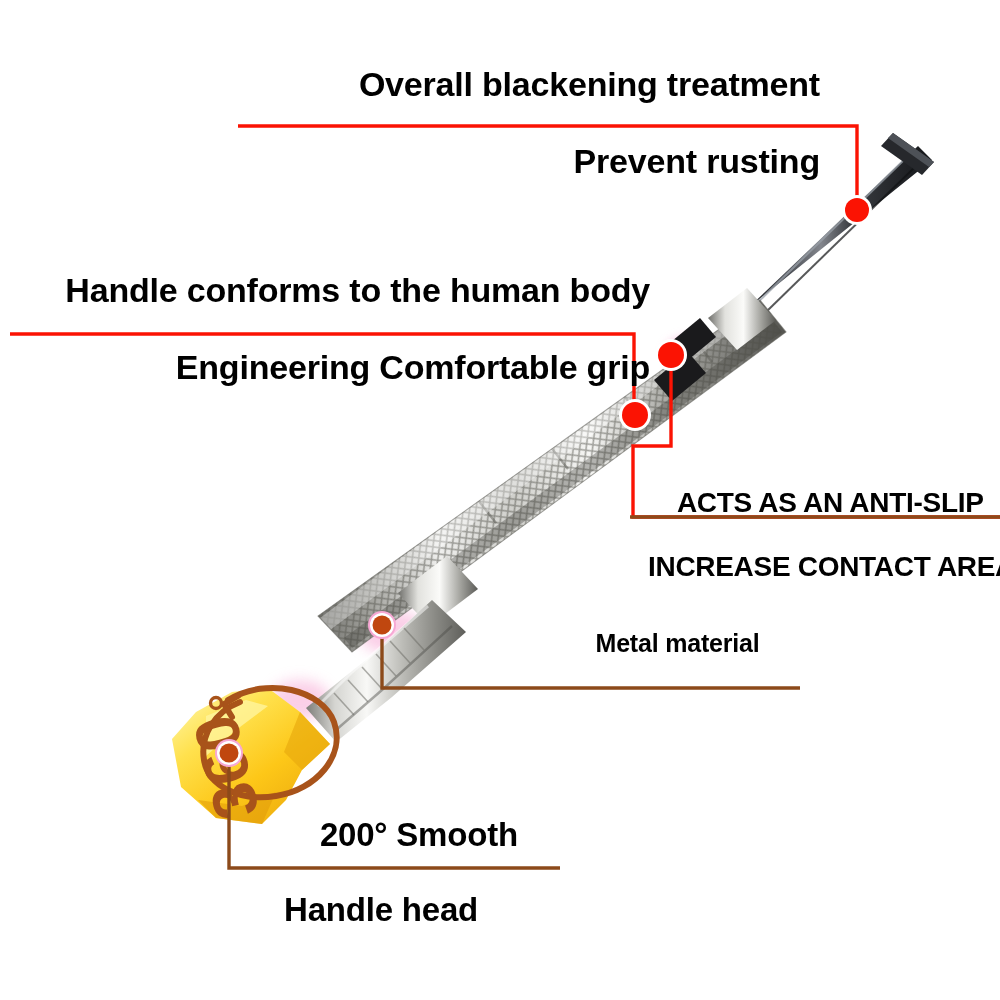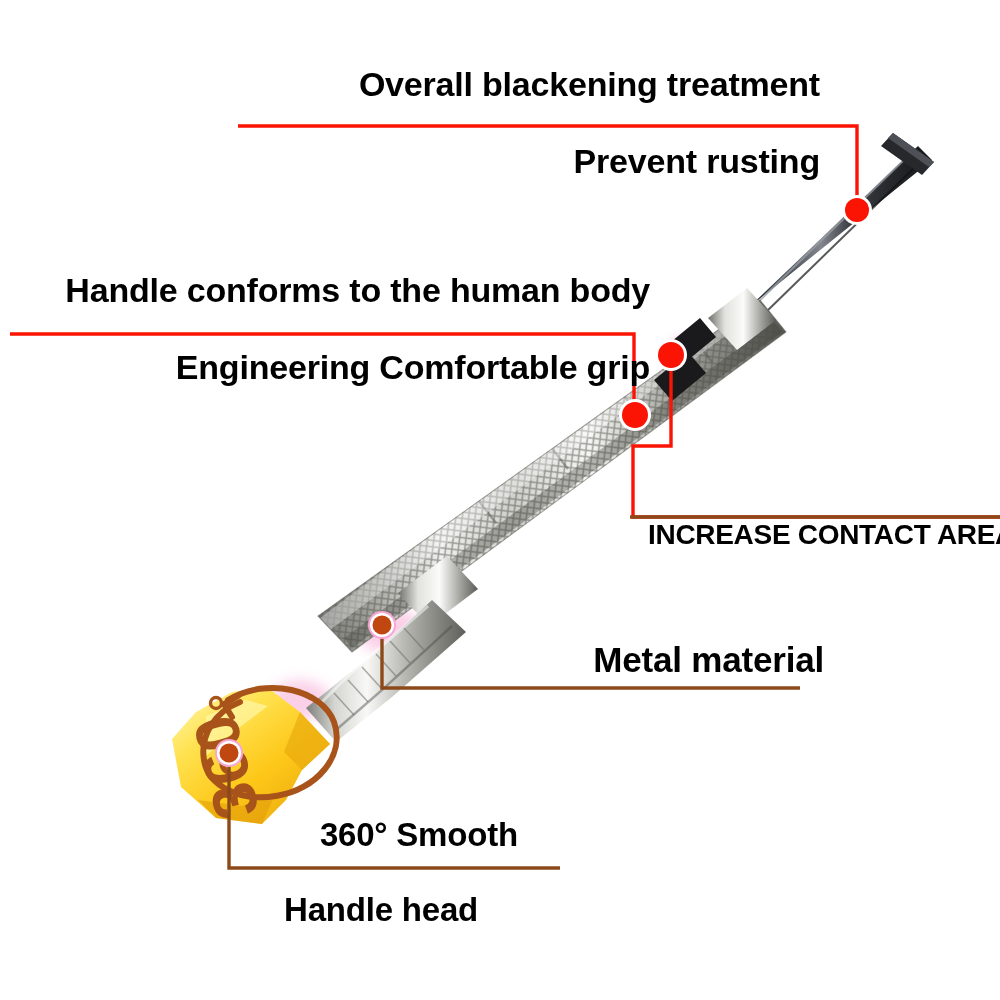--- a/index.html
+++ b/index.html
@@ -46,25 +46,25 @@
   }
   #callout-antislip {
     left: 648px;
     top: 455px;
     width: 360px;
     text-align: left;
     font-size: 28px;
     letter-spacing: -0.3px;
   }
   #callout-metal {
-    left: 464px;
+    left: 484px;
     top: 600px;
     width: 360px;
-    text-align: right;
-    font-size: 35px;
+    text-align: center;
+    font-size: 25px;
   }
   #callout-swivel {
     left: 284px;
     top: 778px;
     width: 360px;
     text-align: left;
     font-size: 33px;
   }
   .cl-line2 { display: block; }
 </style>
@@ -245,25 +245,26 @@
     <span>Handle conforms to the human body</span>
     <span class="cl-line2">Engineering Comfortable grip</span>
   </div>
 
   <div class="callout" id="callout-top">
     <span>Overall blackening treatment</span>
     <span class="cl-line2">Prevent rusting</span>
   </div>
 
   <div class="callout" id="callout-antislip">
+    <span>ACTS AS AN ANTI-SLIP</span>
     <span class="cl-line2">INCREASE CONTACT AREA</span>
   </div>
 
   <div class="callout" id="callout-metal">
     <span>Metal material</span>
   </div>
 
   <div class="callout" id="callout-swivel">
-    <span>360° Smooth</span>
+    <span>200° Smooth</span>
     <span class="cl-line2">Handle head</span>
   </div>
 
 </div>
 
 </body></html>

